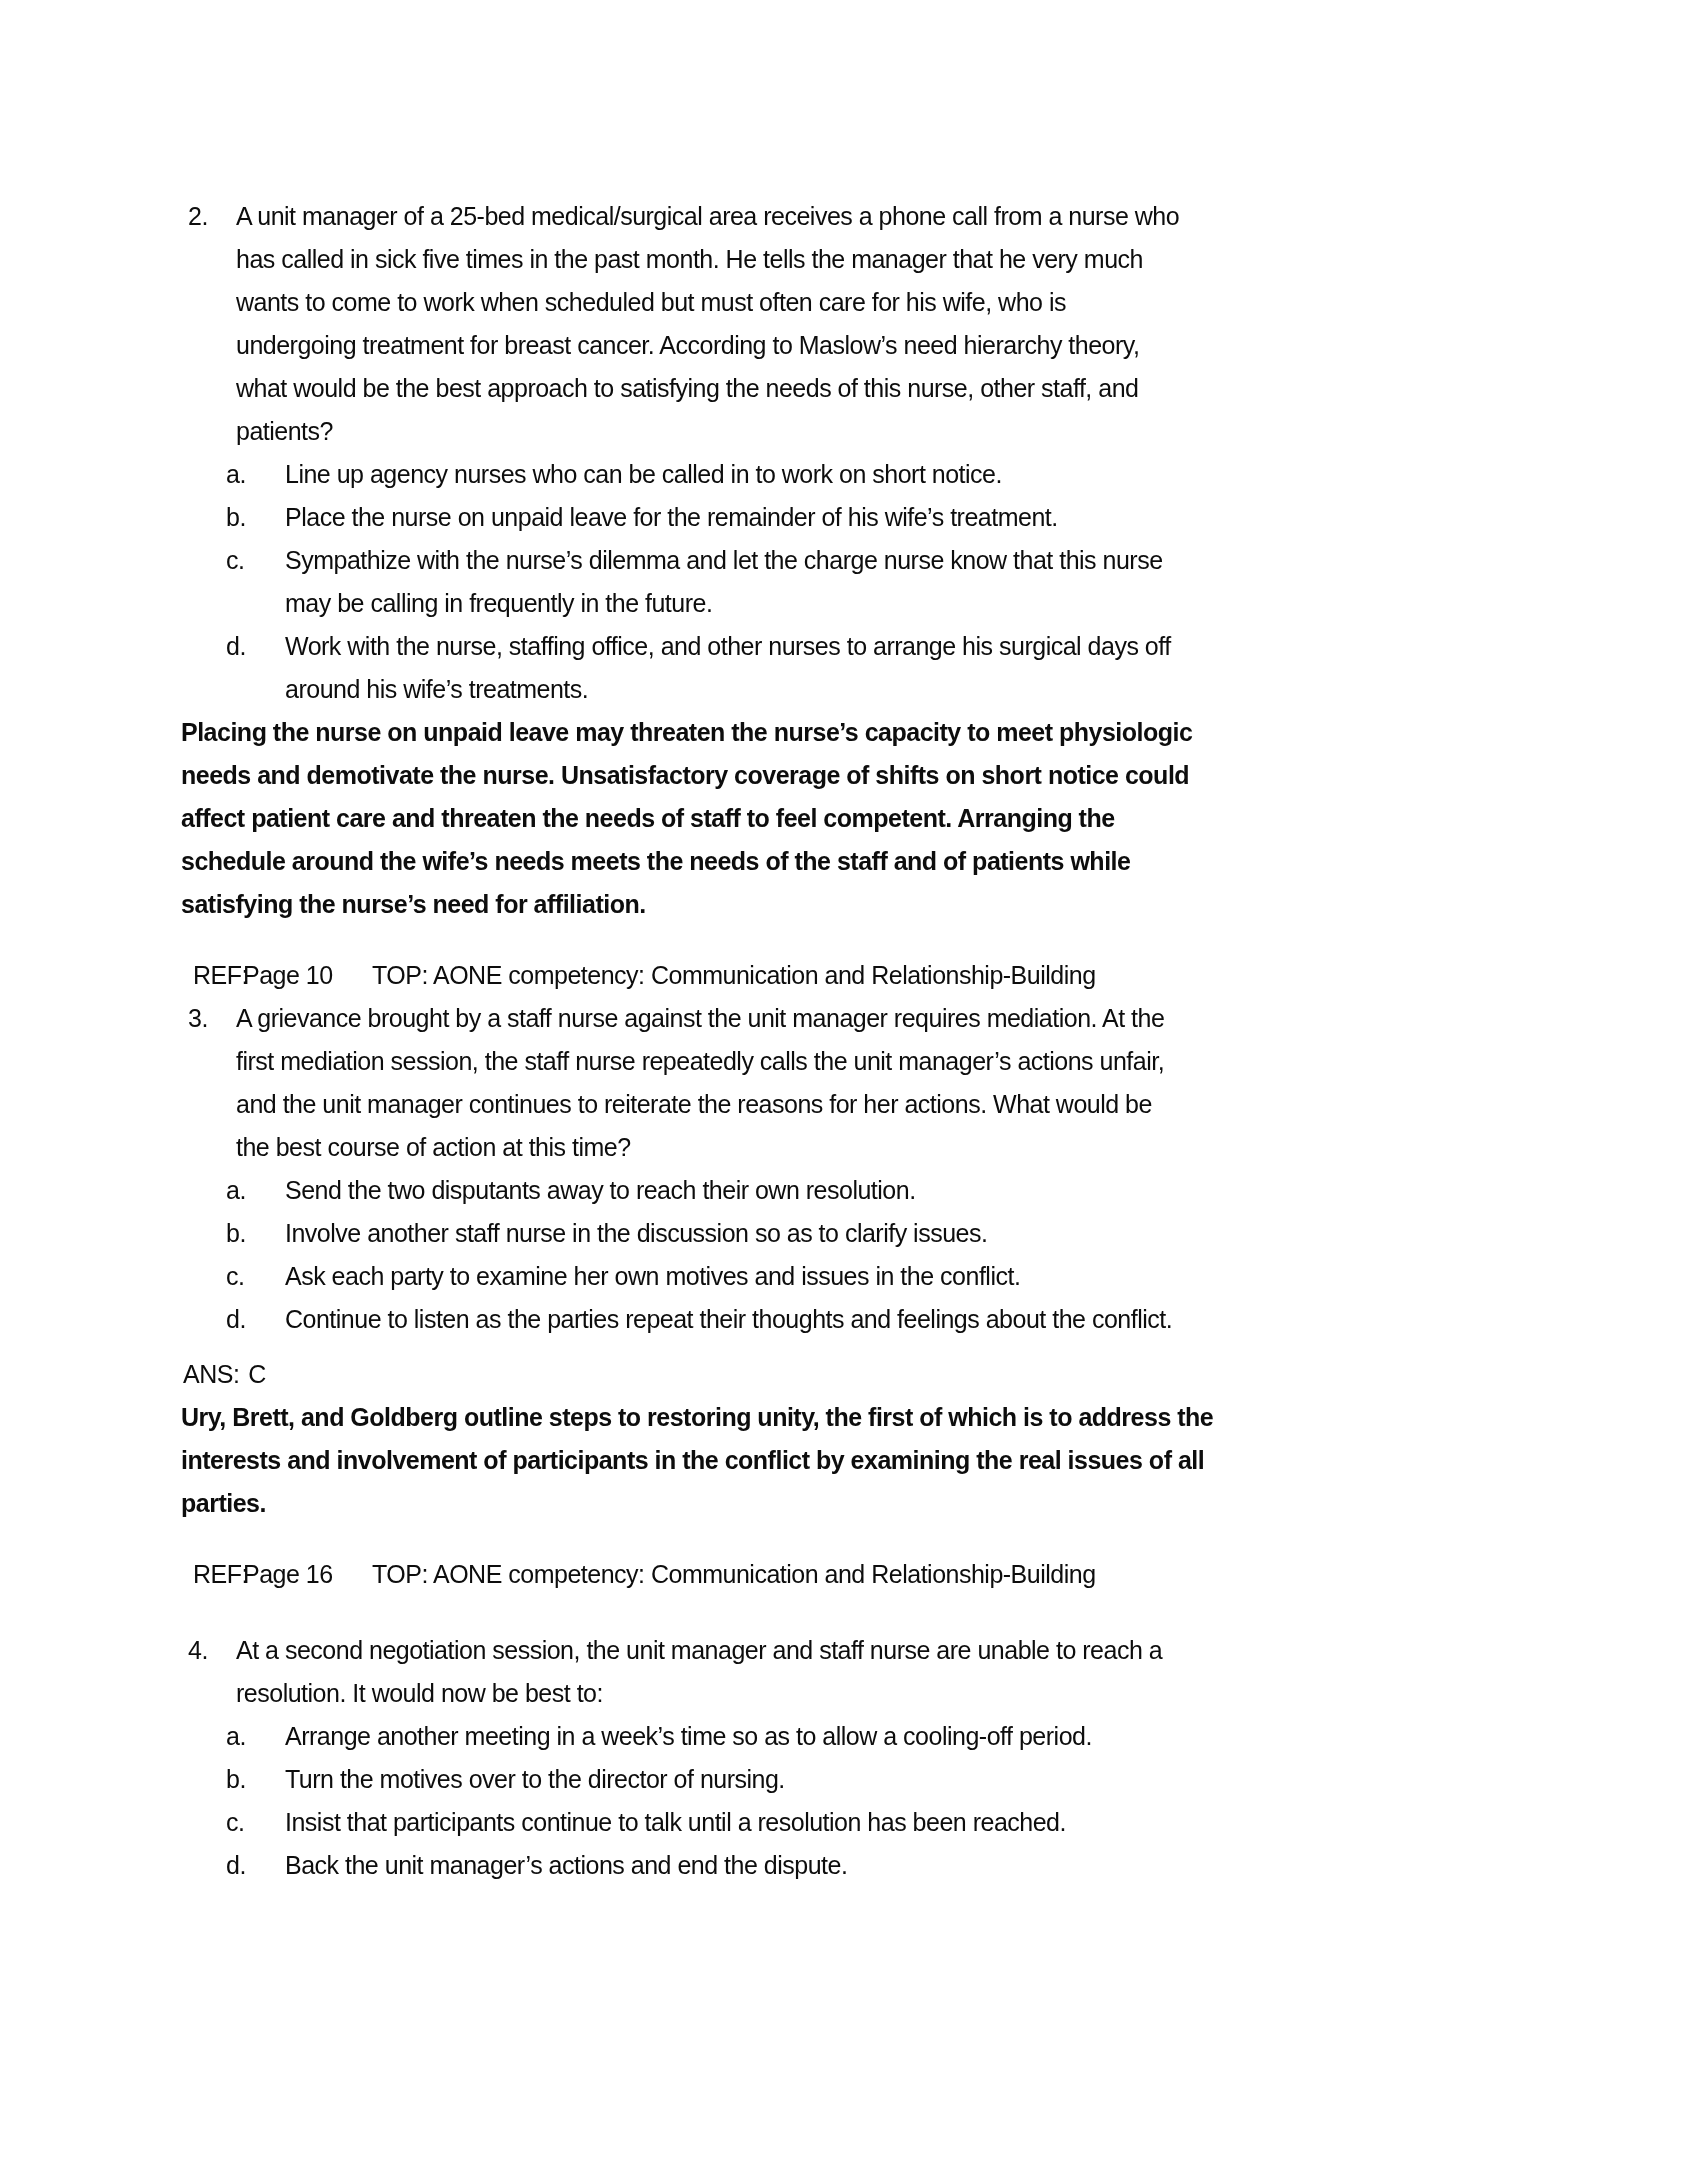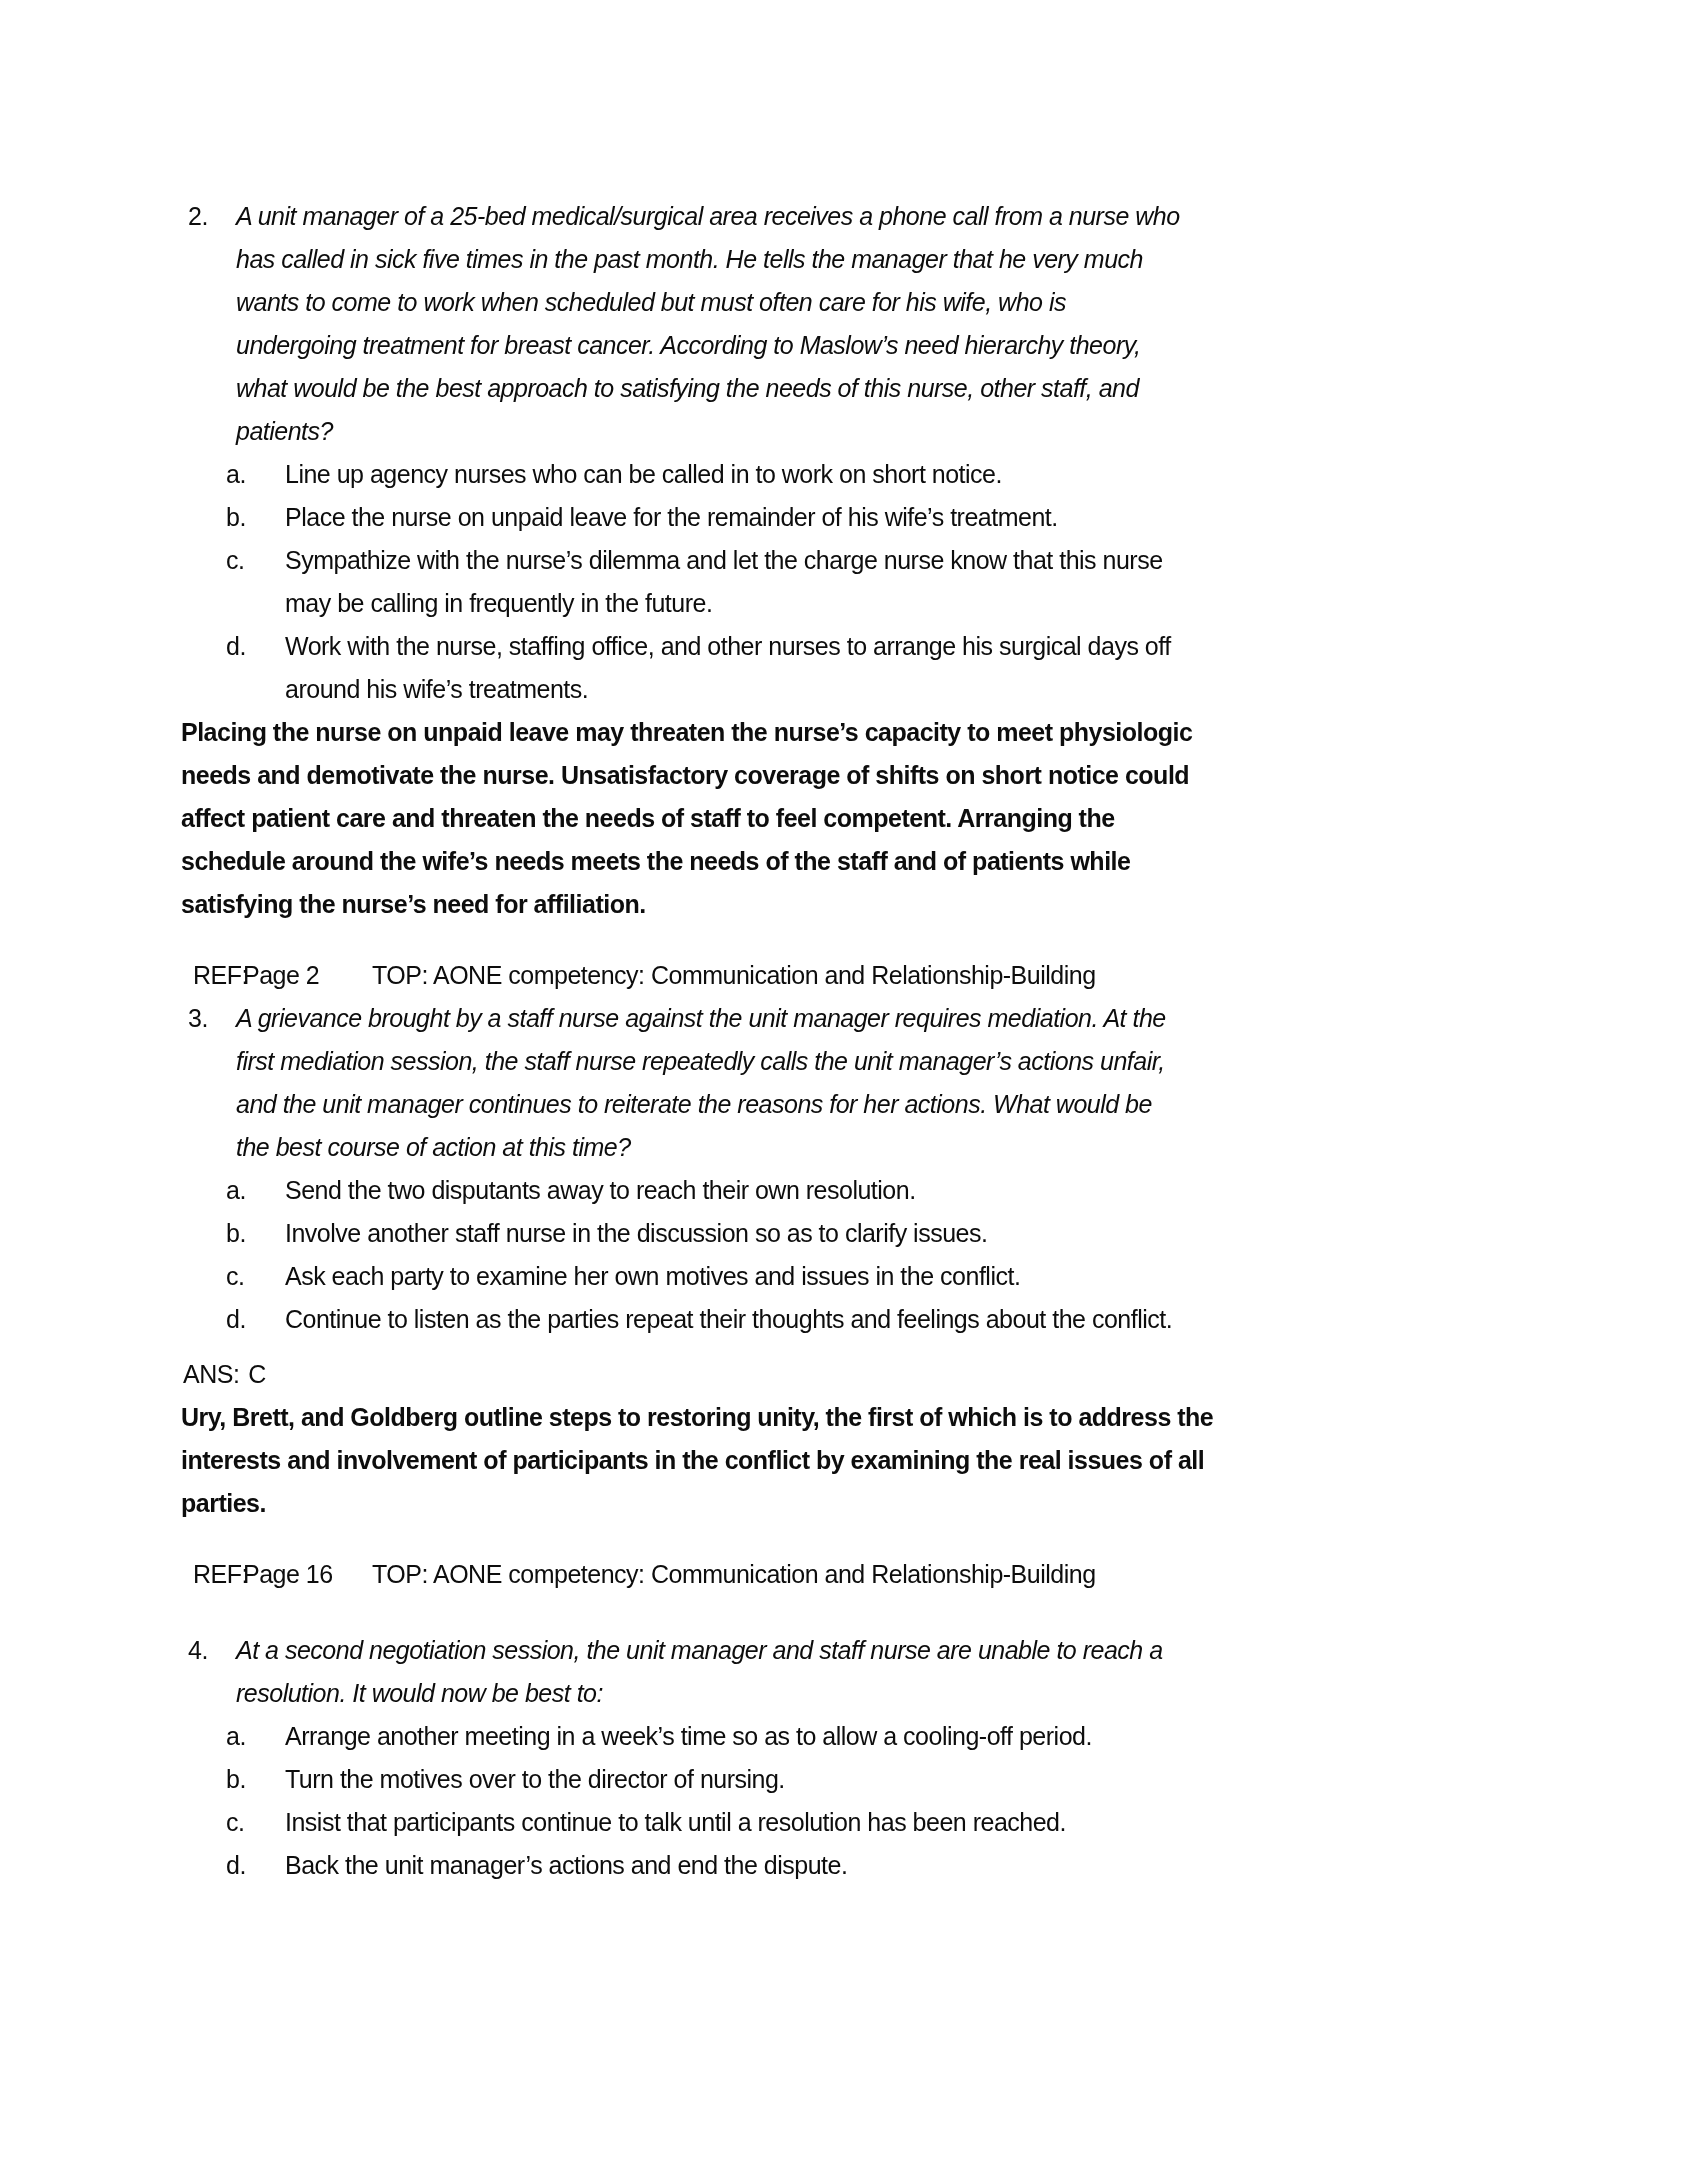--- a/index.html
+++ b/index.html
@@ -26,21 +26,20 @@
     display: flex;
     margin-left: 188px;
   }
   .q-num {
     flex: none;
     width: 48px;
   }
   .q-text {
     flex: 1;
     white-space: pre-line;
-    font-style: italic;
   }
   .opt-row {
     display: flex;
     margin-left: 226px;
   }
   .opt-letter {
     flex: none;
     width: 59px;
   }
   .opt-text {
@@ -110,21 +109,21 @@
       <span class="opt-letter">d.</span>
       <div class="opt-text">Work with the nurse, staffing office, and other nurses to arrange his surgical days off
 around his wife’s treatments.</div>
     </div>
     <div class="expl">Placing the nurse on unpaid leave may threaten the nurse’s capacity to meet physiologic
 needs and demotivate the nurse. Unsatisfactory coverage of shifts on short notice could
 affect patient care and threaten the needs of staff to feel competent. Arranging the
 schedule around the wife’s needs meets the needs of the staff and of patients while
 satisfying the nurse’s need for affiliation.</div>
     <div class="ref-row">
-      <span class="ref-label">REF:</span><span class="ref-page">Page 2</span><span class="ref-top">TOP: AONE competency: Communication and Relationship-Building</span>
+      <span class="ref-label">REF:</span><span class="ref-page">Page 10</span><span class="ref-top">TOP: AONE competency: Communication and Relationship-Building</span>
     </div>
   </section>
 
   <section class="question-section">
     <div class="q-row">
       <span class="q-num">3.</span>
       <div class="q-text">A grievance brought by a staff nurse against the unit manager requires mediation. At the
 first mediation session, the staff nurse repeatedly calls the unit manager’s actions unfair,
 and the unit manager continues to reiterate the reasons for her actions. What would be
 the best course of action at this time?</div>

